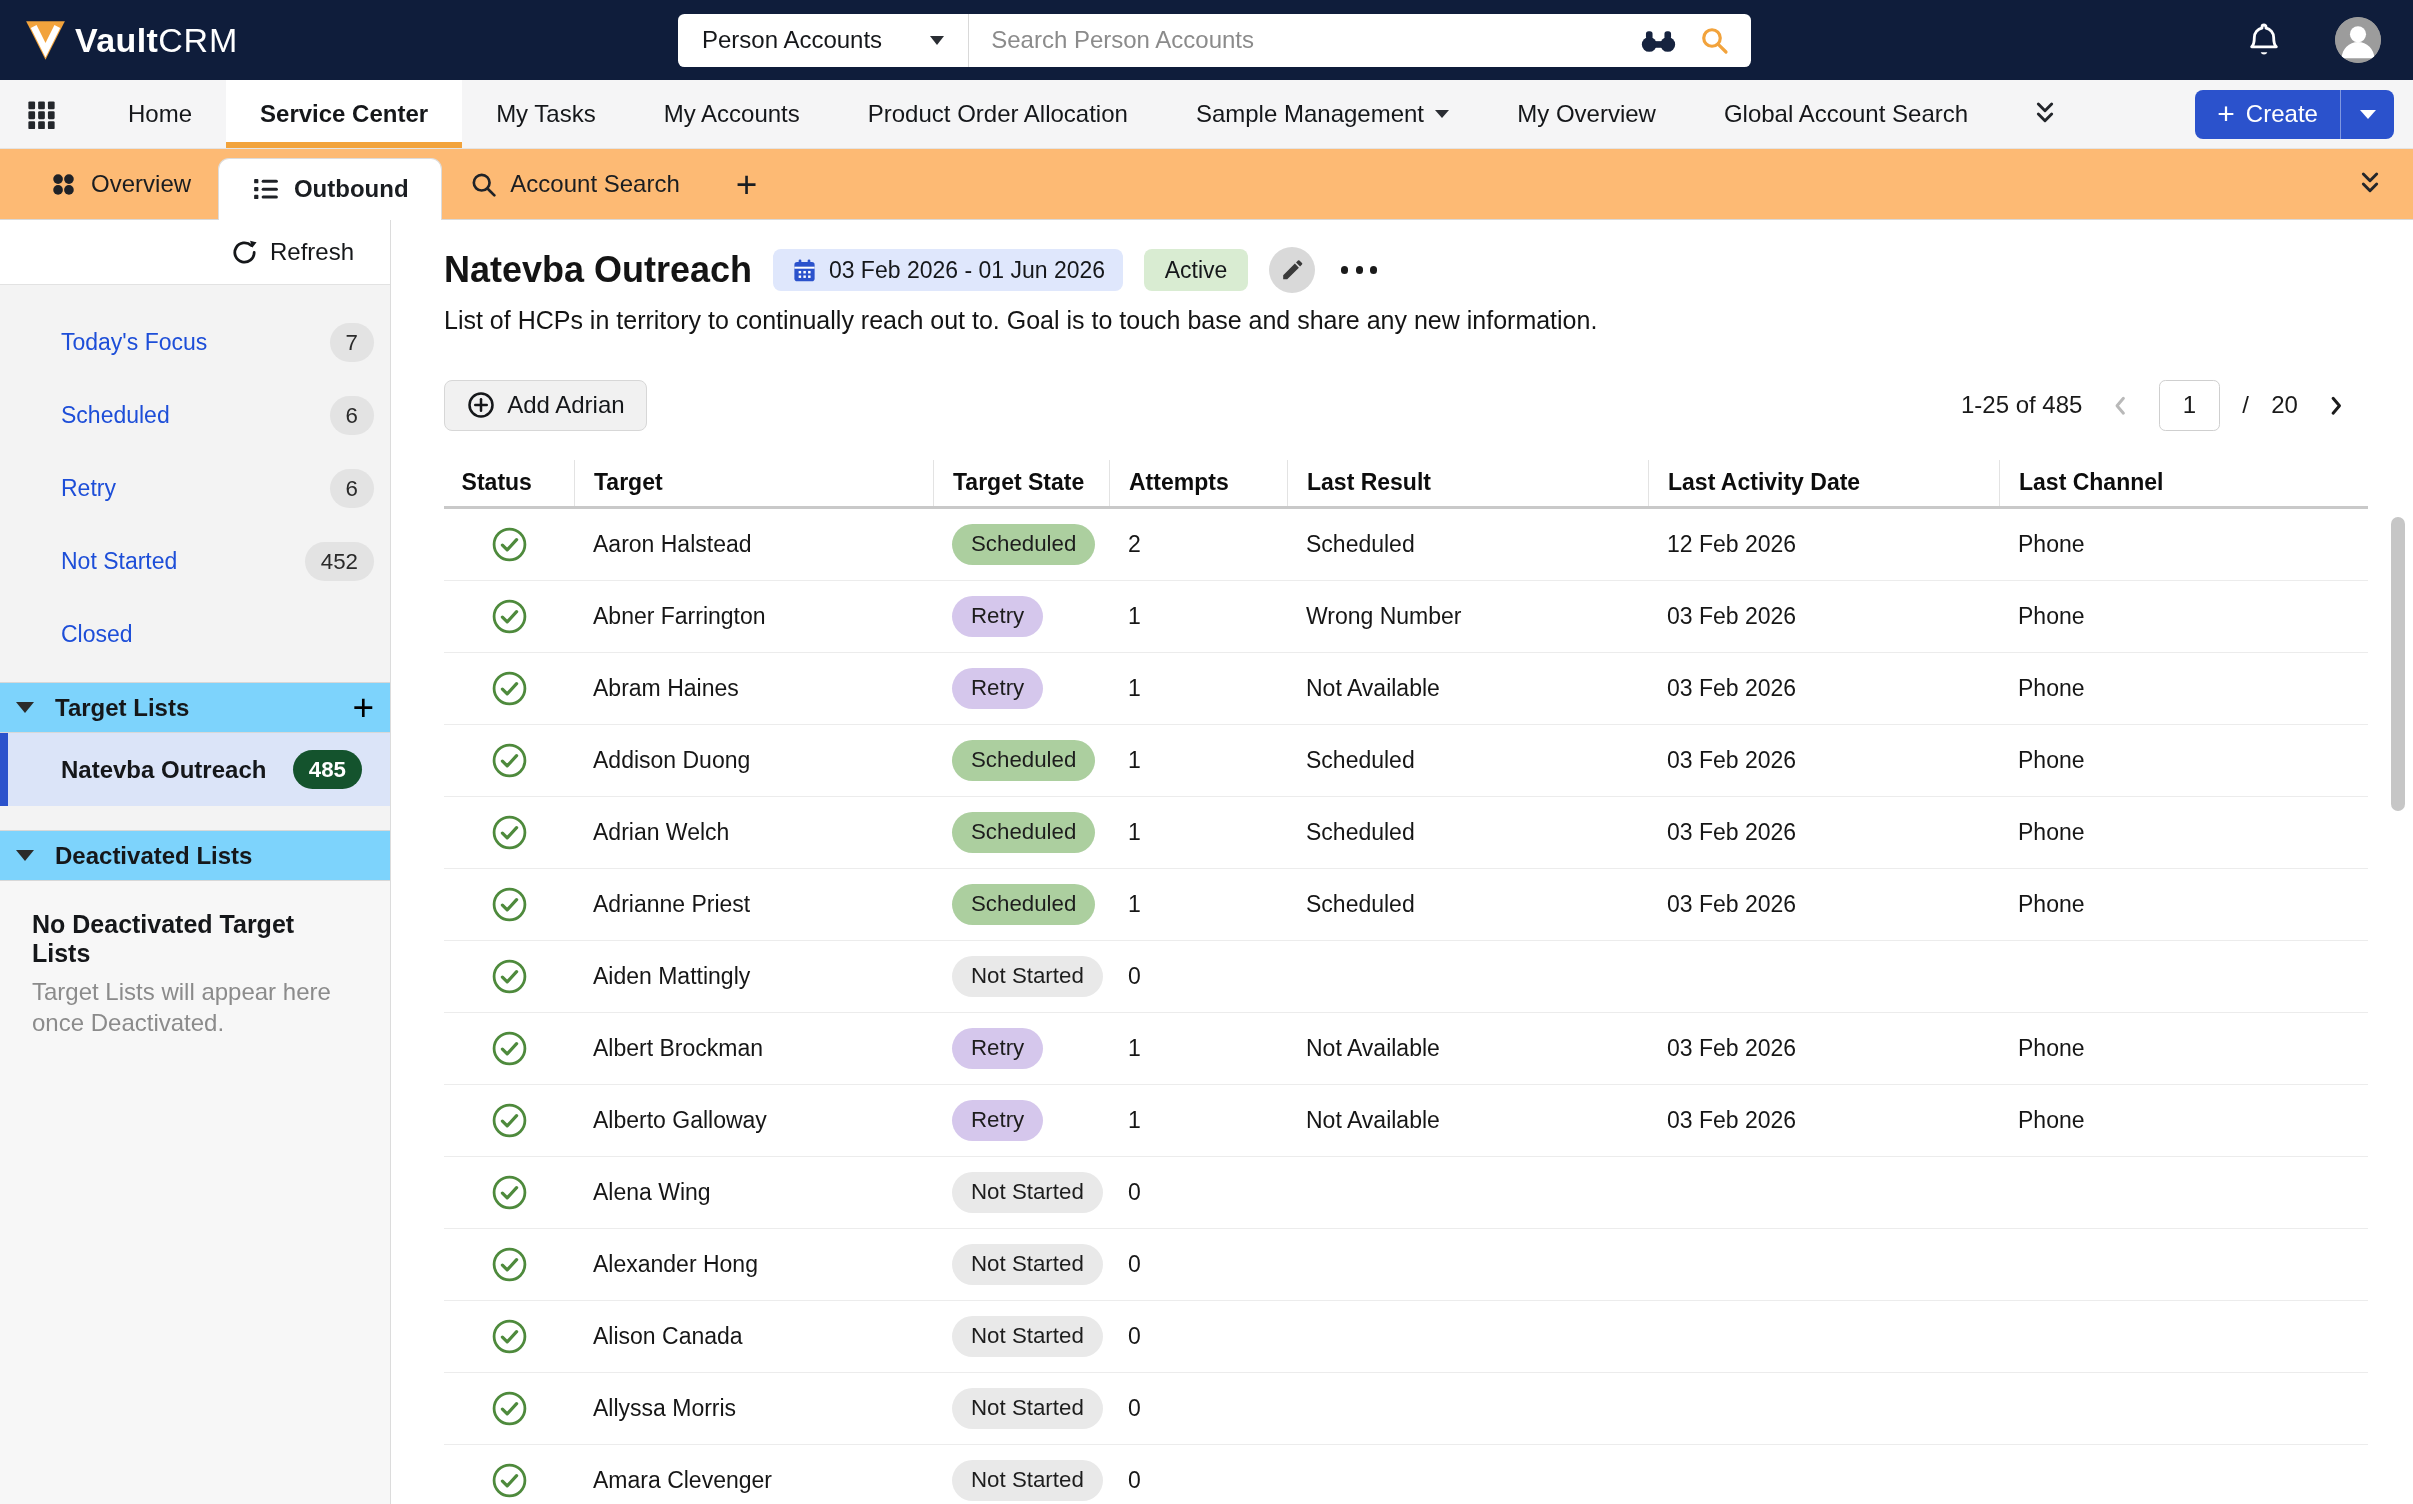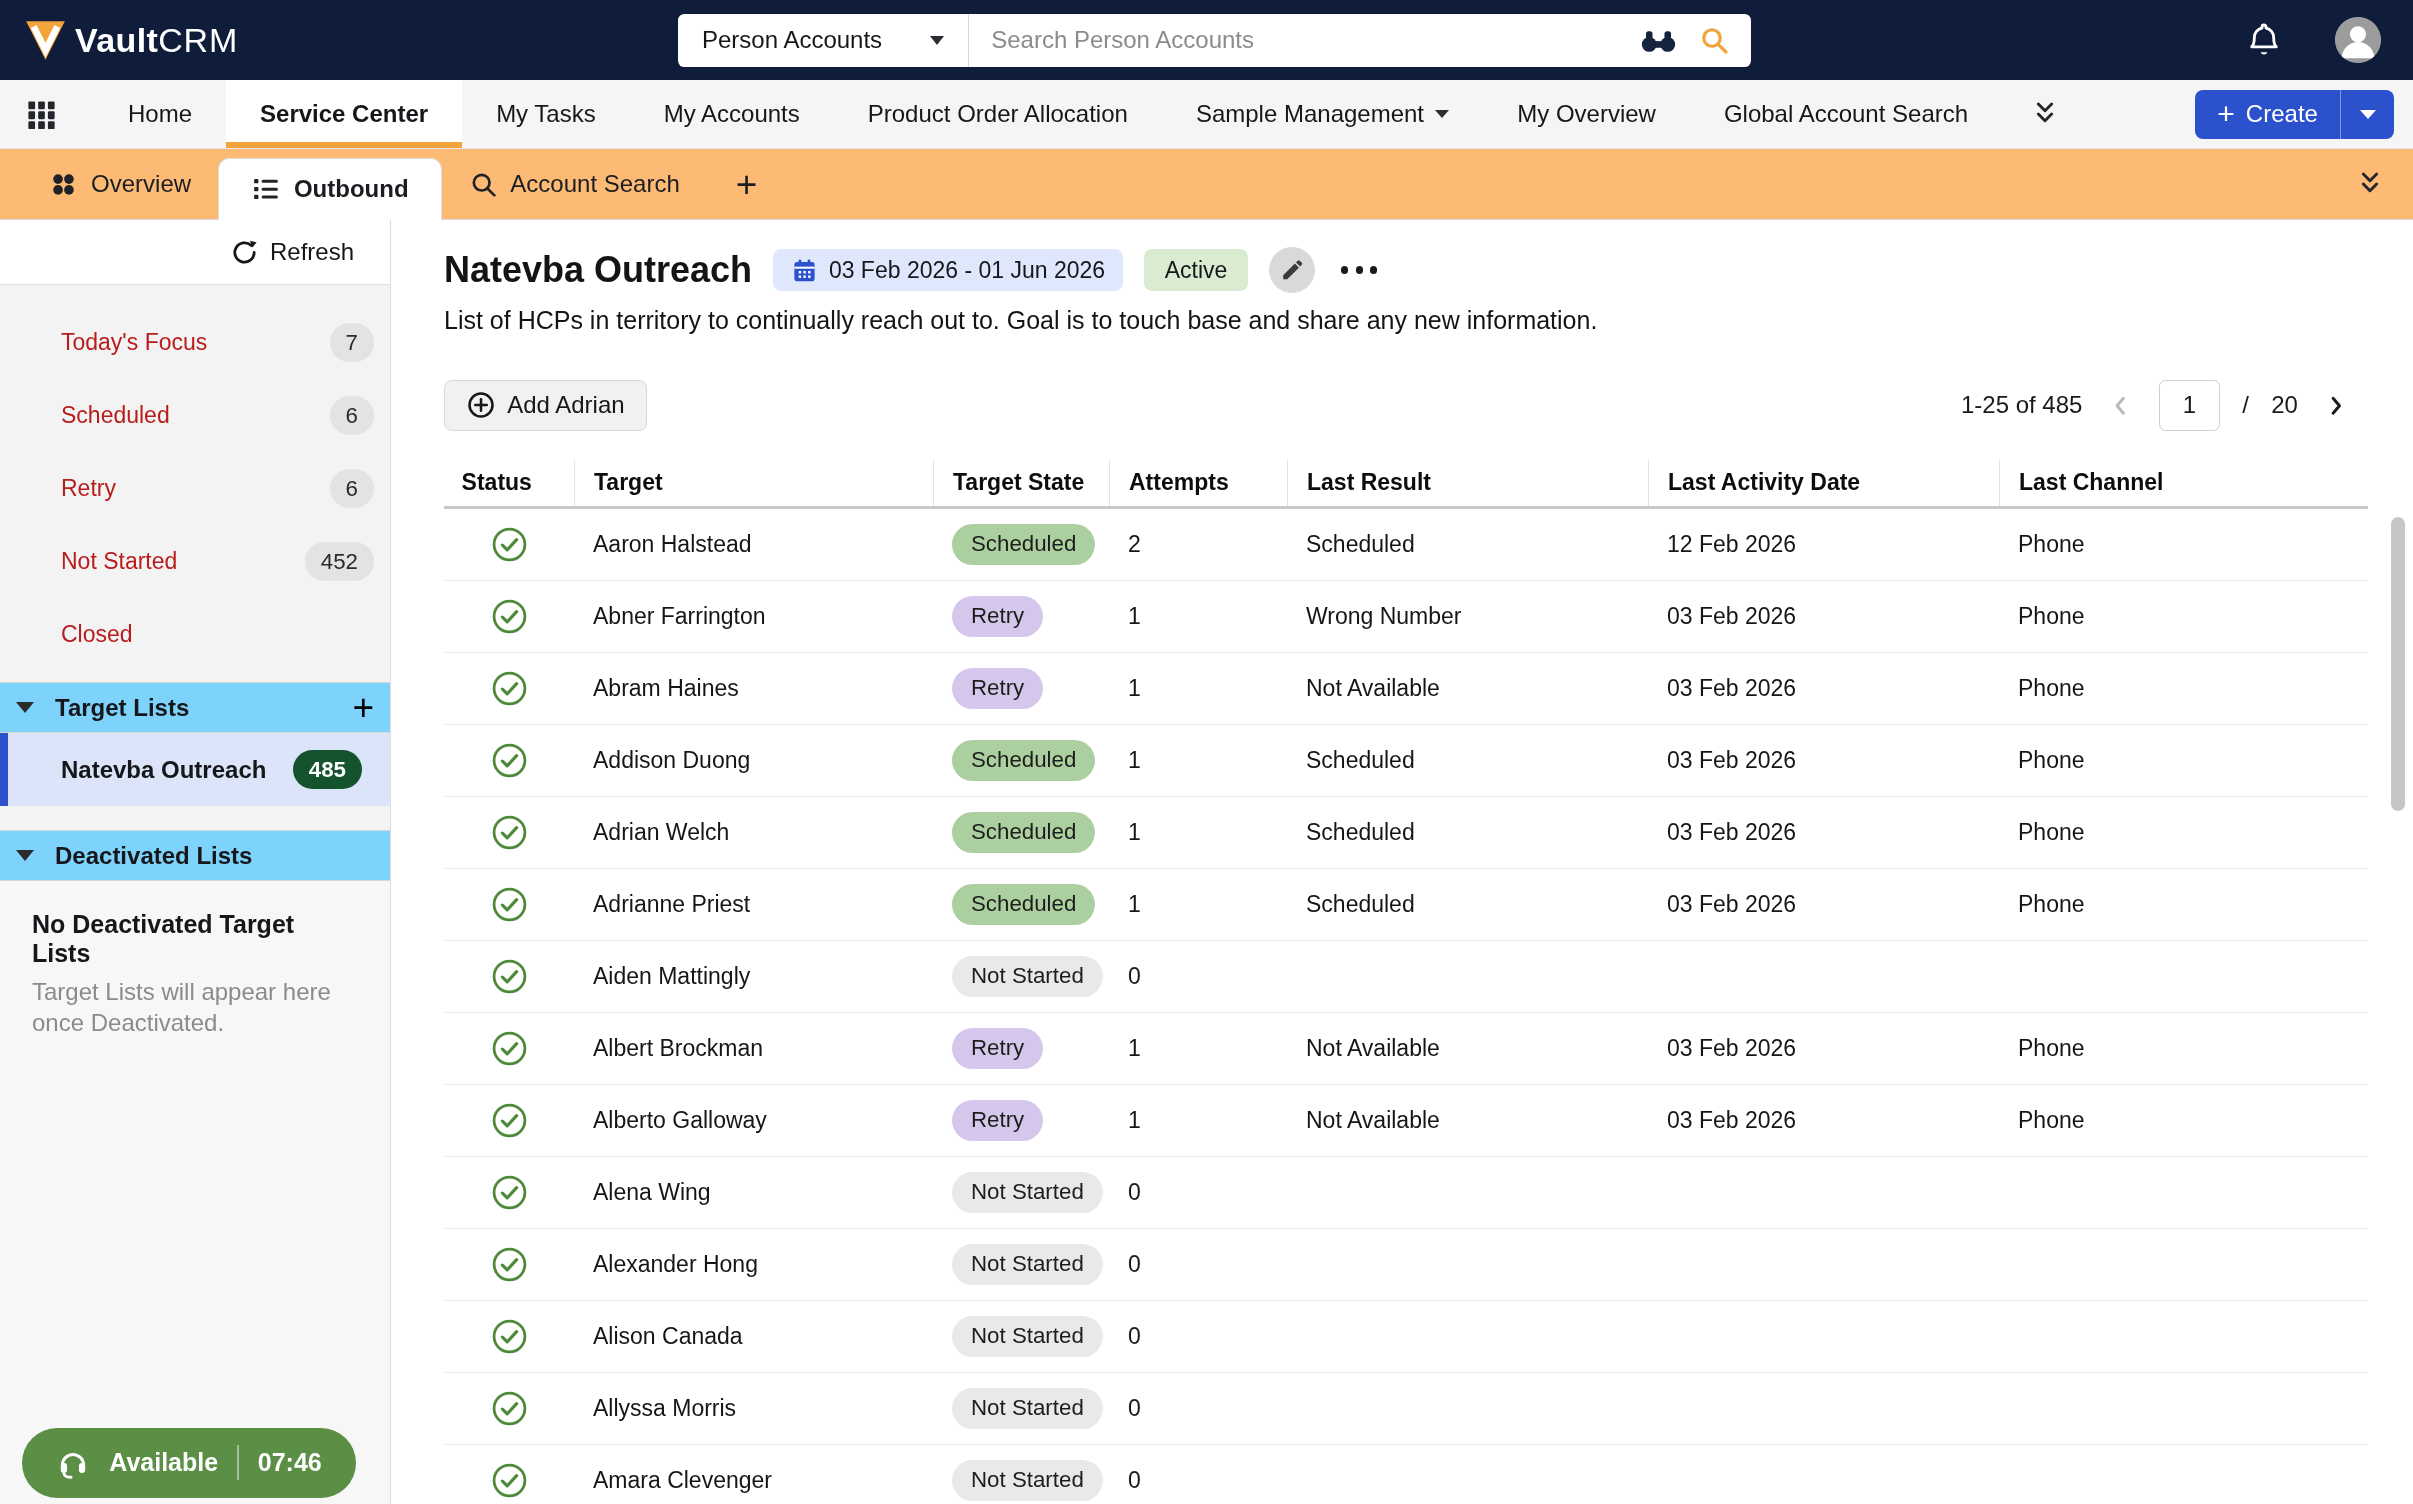--- a/index.html
+++ b/index.html
@@ -57,21 +57,21 @@
   .workspace { flex:1; display:flex; min-height:0; position:relative; }
 
   
   .sidebar { width:391px; flex:0 0 auto; background:#f3f3f3; border-right:0.8px solid #dcdcdc; display:flex; flex-direction:column; }
   .sidebar-top { height:65px; background:#fff; border-bottom:0.8px solid #e2e2e2; display:flex; align-items:center;
                  justify-content:flex-end; padding-right:36px; flex:0 0 auto; }
   .refresh-btn { display:flex; align-items:center; gap:11.2px; border:none; background:transparent;
                  font-size:24px; font-family:inherit; color:#15171a; cursor:pointer; }
   .filters { padding:21px 0 11.2px; flex:0 0 auto; }
   .filter-item { height:73px; display:flex; align-items:center; padding:0 16px 0 61px; cursor:pointer; }
-  .filter-label { flex:1; font-size:23px; color:#b91c1c; }
+  .filter-label { flex:1; font-size:23px; color:#1d4ed8; }
   .count-badge { background:#e3e3e3; color:#2a2a2a; font-size:22.3px; border-radius:25.5px; padding:6.4px 16px;
                  min-width:42px; text-align:center; }
   .section-hdr { height:51px; background:#7dd3fc; border-top:0.8px solid #d8d8d8; border-bottom:0.8px solid #d8d8d8;
                  display:flex; align-items:center; padding:0 16px; cursor:pointer; flex:0 0 auto; }
   .tri-dn { width:0; height:0; border-left:9.6px solid transparent; border-right:9.6px solid transparent;
             border-top:11.2px solid #2b2b2b; margin-right:21px; flex:0 0 auto; }
   .section-label { font-size:24px; font-weight:bold; color:#15171a; }
   .section-add { margin-left:auto; border:none; background:transparent; font-size:37px; font-weight:300; cursor:pointer; line-height:1; }
   .list-item { height:73px; display:flex; align-items:center; padding:0 28px 0 61px; cursor:pointer; }
   .list-item.selected { background:#dbe4f8; border-left:8px solid #2b52cc; padding-left:53px; }
@@ -659,27 +659,14 @@
     <div class="td"></div>
     <div class="td"></div>
   </div>
 </div>
       </div>
 
       <div class="vscroll"></div>
     </main>
   </div>
 
-  <div class="presence">
-    <span style="display:flex;">
-      <svg width="34" height="34" viewBox="0 0 24 24" fill="none">
-          <path d="M4.5 13.5a7.5 7.5 0 0115 0" stroke="#fff" stroke-width="2.1" stroke-linecap="round"></path>
-          <rect x="3.4" y="12" width="4.4" height="7" rx="2" fill="#fff"></rect>
-          <rect x="16.2" y="12" width="4.4" height="7" rx="2" fill="#fff"></rect>
-          <path d="M5.6 19c0 2 2.4 3.1 5 3.1" stroke="#fff" stroke-width="2.1" stroke-linecap="round"></path>
-        </svg>
-    </span>
-    <span class="presence-label">Available</span>
-    <span class="presence-sep"></span>
-    <span class="presence-time">07:46</span>
-  </div>
 </div>
 
 
 </body></html>

